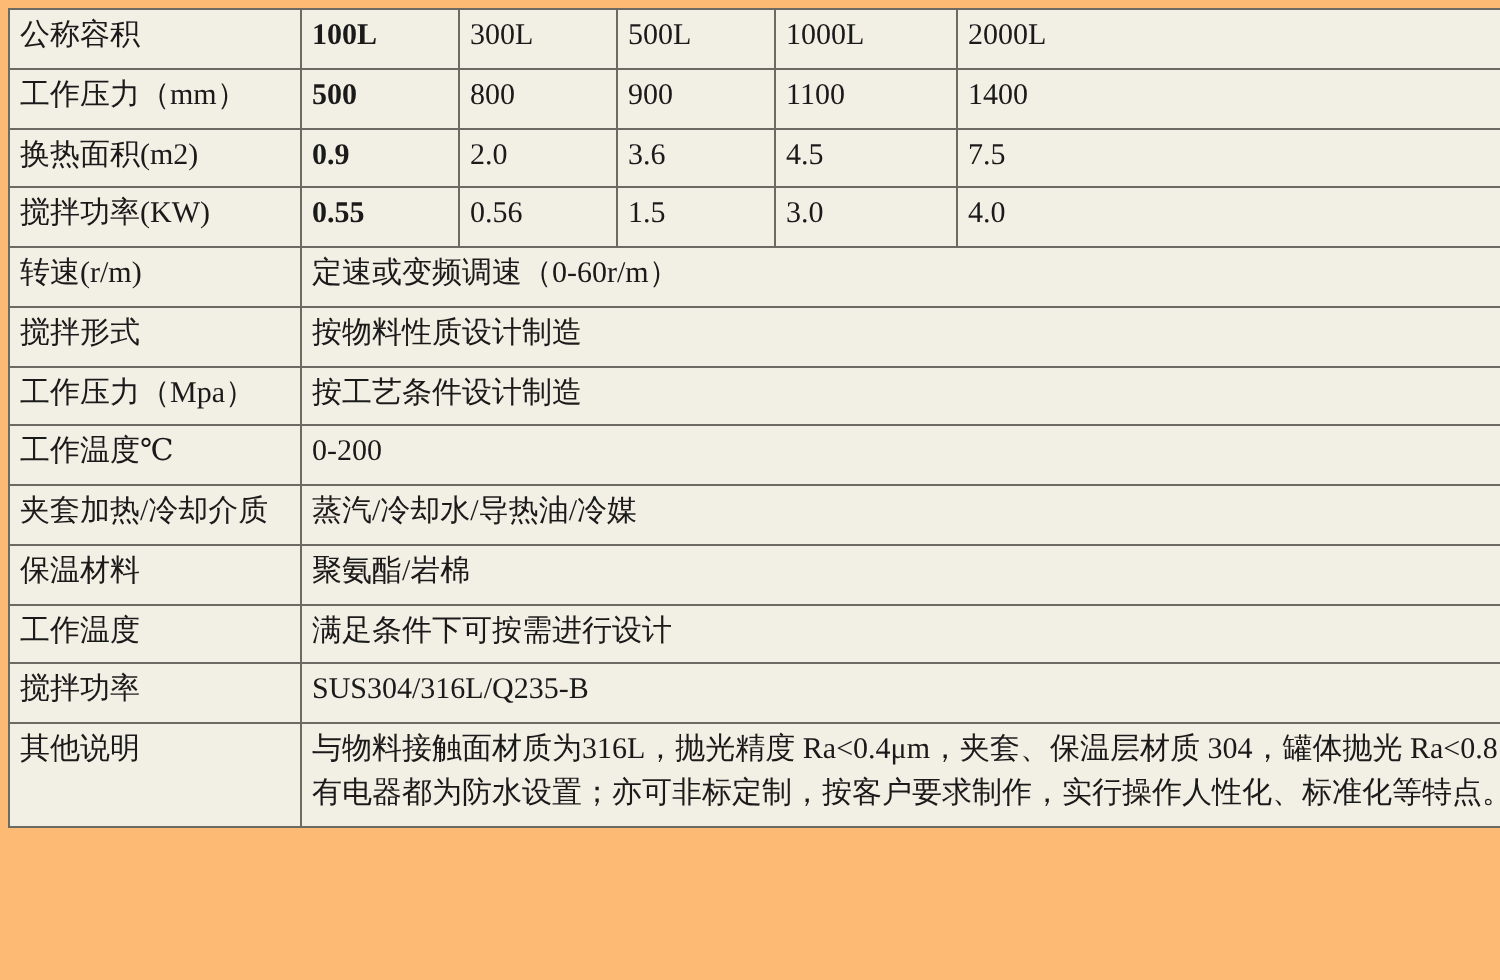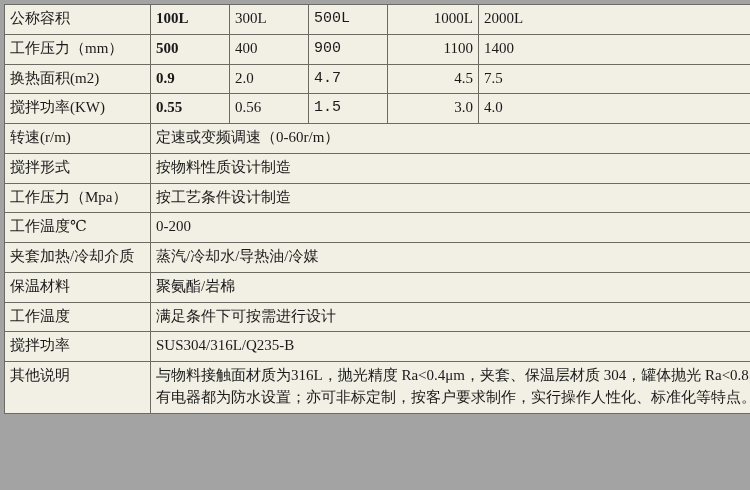--- a/index.html
+++ b/index.html
@@ -10,21 +10,21 @@
   body {
     width: 750px;
     height: 490px;
     font-family: "Liberation Serif", "DejaVu Serif", serif;
     color: #1a1a1a;
     overflow: hidden;
   }
   .sheet {
     width: 750px;
     height: 490px;
-    background: #a3a3a3;
+    background: #fdba74;
     box-sizing: border-box;
     padding: 4px 4px 0 4px;
   }
   table.spec {
     border-collapse: collapse;
     width: 742px;
     table-layout: fixed;
     background: #f2efe4;
   }
   table.spec td {
@@ -34,22 +34,22 @@
     line-height: 1.45;
     vertical-align: top;
     background: #f2efe4;
     word-break: break-all;
   }
   td.label {
     width: 135px;
   }
   td.c1 { width: 68px; font-weight: bold; }
   td.c2 { width: 68px; }
-  td.c3 { width: 68px; font-family: Liberation Mono, monospace; }
-  td.c4 { width: 80px; text-align: right; }
+  td.c3 { width: 68px; }
+  td.c4 { width: 80px; }
   td.c5 { width: 323px; }
   .note {
     line-height: 1.55;
     font-size: 15px;
   }
 </style>
 </head>
 <body>
 
 <div class="sheet">
@@ -59,30 +59,30 @@
         <td class="label">公称容积</td>
         <td class="c1">100L</td>
         <td class="c2">300L</td>
         <td class="c3">500L</td>
         <td class="c4">1000L</td>
         <td class="c5">2000L</td>
       </tr>
       <tr>
         <td class="label">工作压力（mm）</td>
         <td class="c1">500</td>
-        <td class="c2">400</td>
+        <td class="c2">800</td>
         <td class="c3">900</td>
         <td class="c4">1100</td>
         <td class="c5">1400</td>
       </tr>
       <tr>
         <td class="label">换热面积(m2)</td>
         <td class="c1">0.9</td>
         <td class="c2">2.0</td>
-        <td class="c3">4.7</td>
+        <td class="c3">3.6</td>
         <td class="c4">4.5</td>
         <td class="c5">7.5</td>
       </tr>
       <tr>
         <td class="label">搅拌功率(KW)</td>
         <td class="c1">0.55</td>
         <td class="c2">0.56</td>
         <td class="c3">1.5</td>
         <td class="c4">3.0</td>
         <td class="c5">4.0</td>

